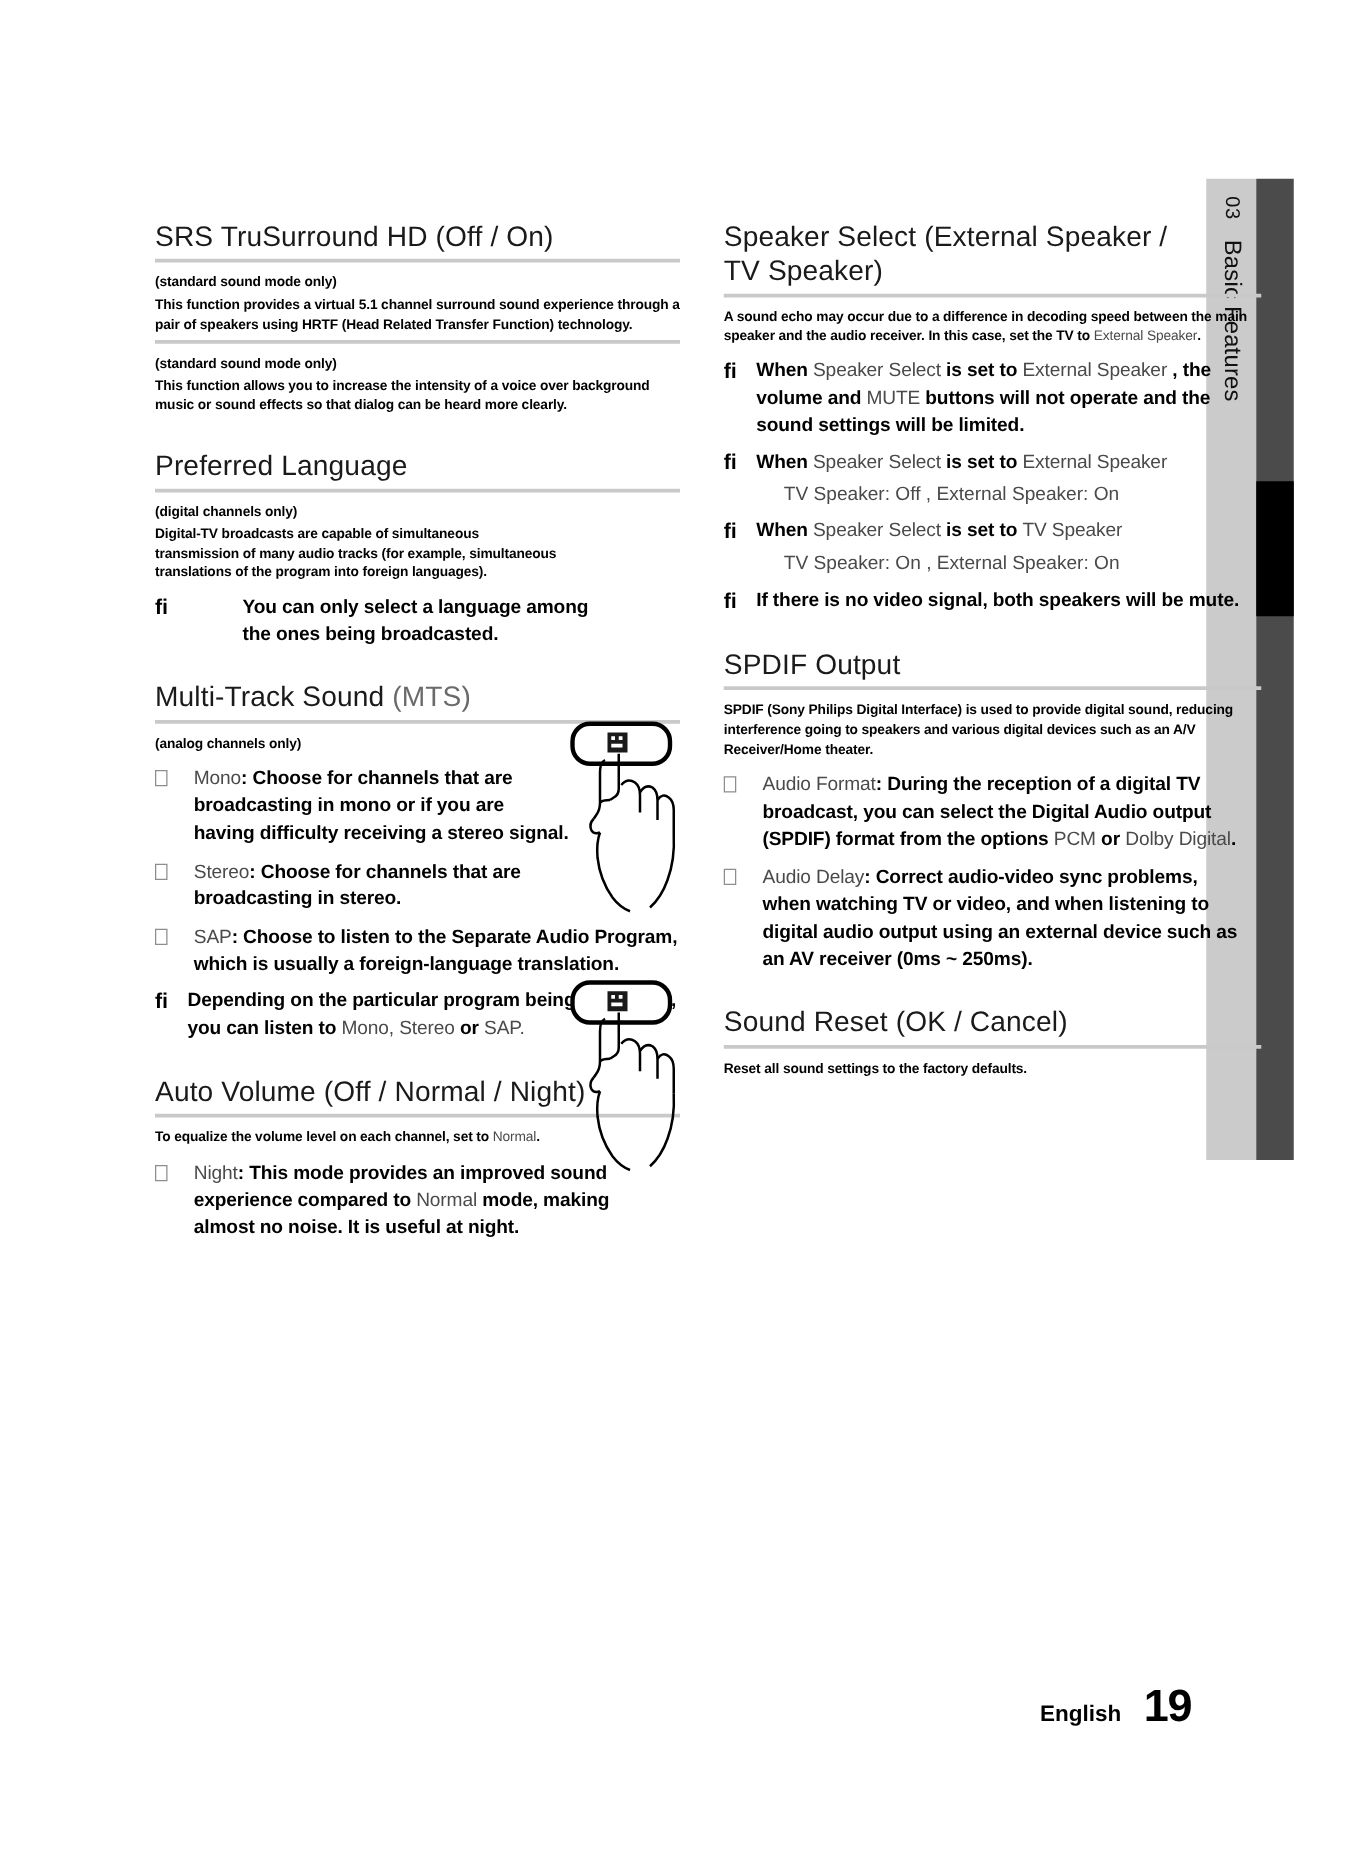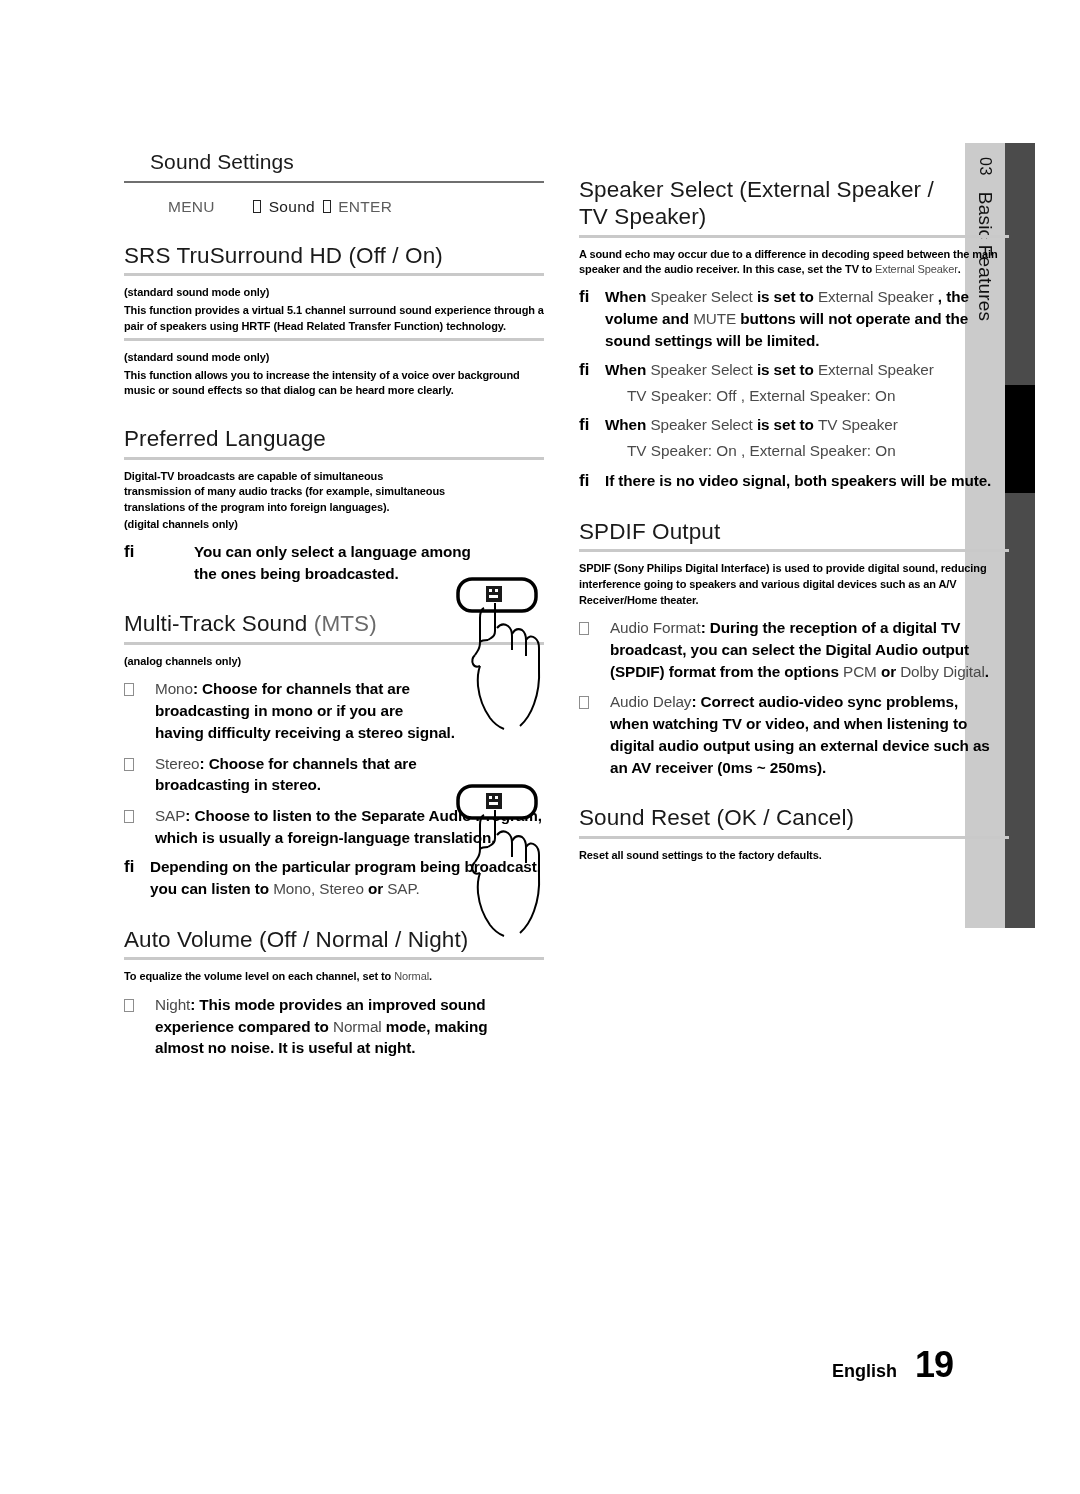--- a/index.html
+++ b/index.html
@@ -237,51 +237,39 @@
   <div id="side-tab-text">
     <span id="side-tab-number">03</span>
     <span id="side-tab-label">Basic Features</span>
   </div>
 </div>
 <div id="side-bar-dark"></div>
 <div id="side-bar-black"></div>
 
 <div id="left-column" class="column">
 
-  <div class="section-box">
-    <div class="section-box-title">Sound Settings</div>
-    <div class="section-box-rule"></div>
-    <div class="section-box-path">
-      <span class="pathitem">MENU</span>
-      <span style="display:inline-block;width:26px;"></span>
-      <span class="tofu"></span>
-      <span class="strong">Sound</span>
-      <span class="tofu"></span>
-      <span class="pathitem">ENTER</span>
-    </div>
-  </div>
 
   <div>
     <div class="heading">SRS TruSurround HD (Off / On)</div>
     <div class="heading-rule"></div>
     <p class="body">(standard sound mode only)</p>
     <p class="body">This function provides a virtual 5.1 channel surround sound experience through a pair of speakers using HRTF (Head Related Transfer Function) technology.</p>
   </div>
 
   <div>
     <div class="heading-rule"></div>
     <p class="body">(standard sound mode only)</p>
     <p class="body">This function allows you to increase the intensity of a voice over background music or sound effects so that dialog can be heard more clearly.</p>
   </div>
 
   <div>
     <div class="heading">Preferred Language</div>
     <div class="heading-rule"></div>
+    <p class="body">(digital channels only)</p>
     <p class="body" style="width:325px;">Digital-TV broadcasts are capable of simultaneous transmission of many audio tracks (for example, simultaneous translations of the program into foreign languages).</p>
-    <p class="body">(digital channels only)</p>
     <div class="note">
       <div class="note-marker">ﬁ</div>
       <div class="note-text" style="width:300px;margin-left:44px;">You can only select a language among the ones being broadcasted.</div>
     </div>
   </div>
 
   <div style="margin-top:18px;">
     <div class="heading"><span>Multi-Track Sound</span> <span class="light">(MTS)</span></div>
     <div class="heading-rule"></div>
     <p class="body">(analog channels only)</p>

